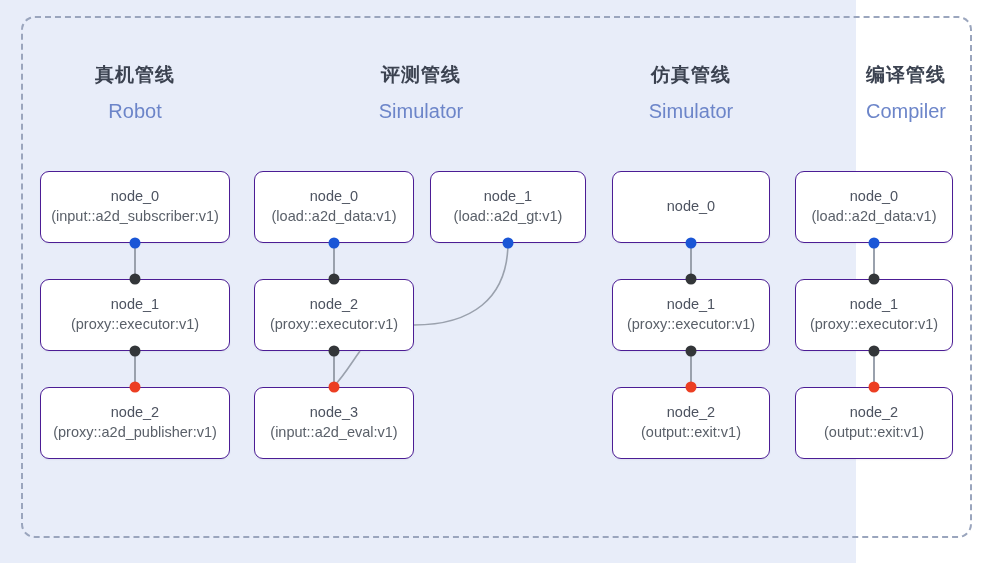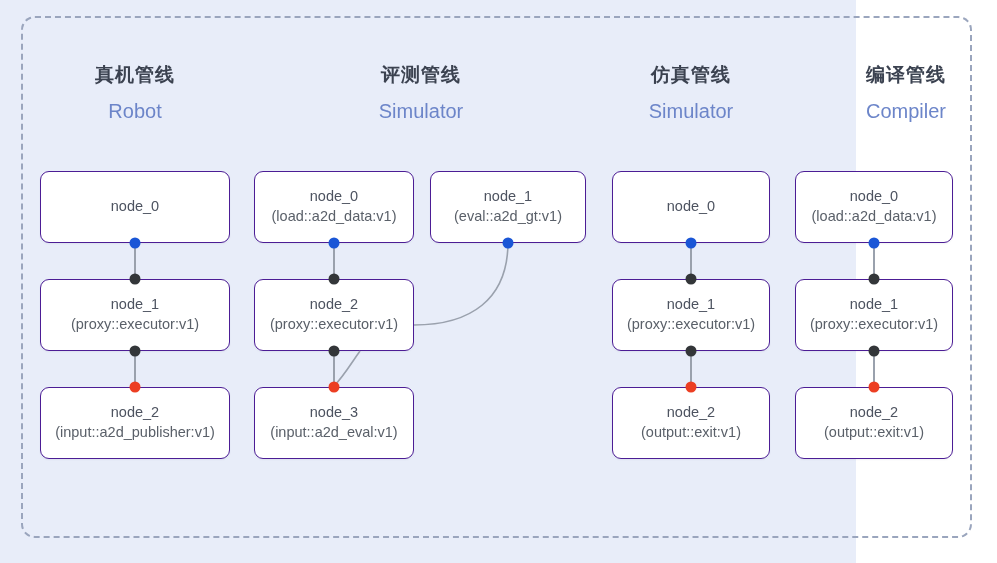--- a/index.html
+++ b/index.html
@@ -140,49 +140,50 @@
     <div class="col-title-en">Compiler</div>
   </div>
 
   <svg class="curves" viewBox="0 0 997 563">
     <path d="M 508,242 C 508,300 470,325 414,325" fill="none" stroke="#9aa1ad" stroke-width="1.6"></path>
     <path d="M 360,351 C 352,362 344,376 334,386" fill="none" stroke="#9aa1ad" stroke-width="1.6"></path>
   </svg>
 
   <div class="node" style="left:40px; top:171px; width:190px; height:72px;">
     <div class="node-title">node_0</div>
+    <div class="node-sub">(input::a2d_subscriber:v1)</div>
   </div>
   <div class="port port-blue" style="left:135px; top:243px;"></div>
   <div class="edge" style="left:135px; top:243px; height:36px;"></div>
   <div class="port port-black" style="left:135px; top:279px;"></div>
 
   <div class="node" style="left:40px; top:279px; width:190px; height:72px;">
     <div class="node-title">node_1</div>
     <div class="node-sub">(proxy::executor:v1)</div>
   </div>
   <div class="port port-black" style="left:135px; top:351px;"></div>
   <div class="edge" style="left:135px; top:351px; height:36px;"></div>
   <div class="port port-red" style="left:135px; top:387px;"></div>
 
   <div class="node" style="left:40px; top:387px; width:190px; height:72px;">
     <div class="node-title">node_2</div>
-    <div class="node-sub">(input::a2d_publisher:v1)</div>
+    <div class="node-sub">(proxy::a2d_publisher:v1)</div>
   </div>
 
   <div class="node" style="left:254px; top:171px; width:160px; height:72px;">
     <div class="node-title">node_0</div>
     <div class="node-sub">(load::a2d_data:v1)</div>
   </div>
   <div class="port port-blue" style="left:334px; top:243px;"></div>
   <div class="edge" style="left:334px; top:243px; height:36px;"></div>
   <div class="port port-black" style="left:334px; top:279px;"></div>
 
   <div class="node" style="left:430px; top:171px; width:156px; height:72px;">
     <div class="node-title">node_1</div>
-    <div class="node-sub">(eval::a2d_gt:v1)</div>
+    <div class="node-sub">(load::a2d_gt:v1)</div>
   </div>
   <div class="port port-blue" style="left:508px; top:243px;"></div>
 
   <div class="node" style="left:254px; top:279px; width:160px; height:72px;">
     <div class="node-title">node_2</div>
     <div class="node-sub">(proxy::executor:v1)</div>
   </div>
   <div class="port port-black" style="left:334px; top:351px;"></div>
   <div class="edge" style="left:334px; top:351px; height:36px;"></div>
   <div class="port port-red" style="left:334px; top:387px;"></div>

